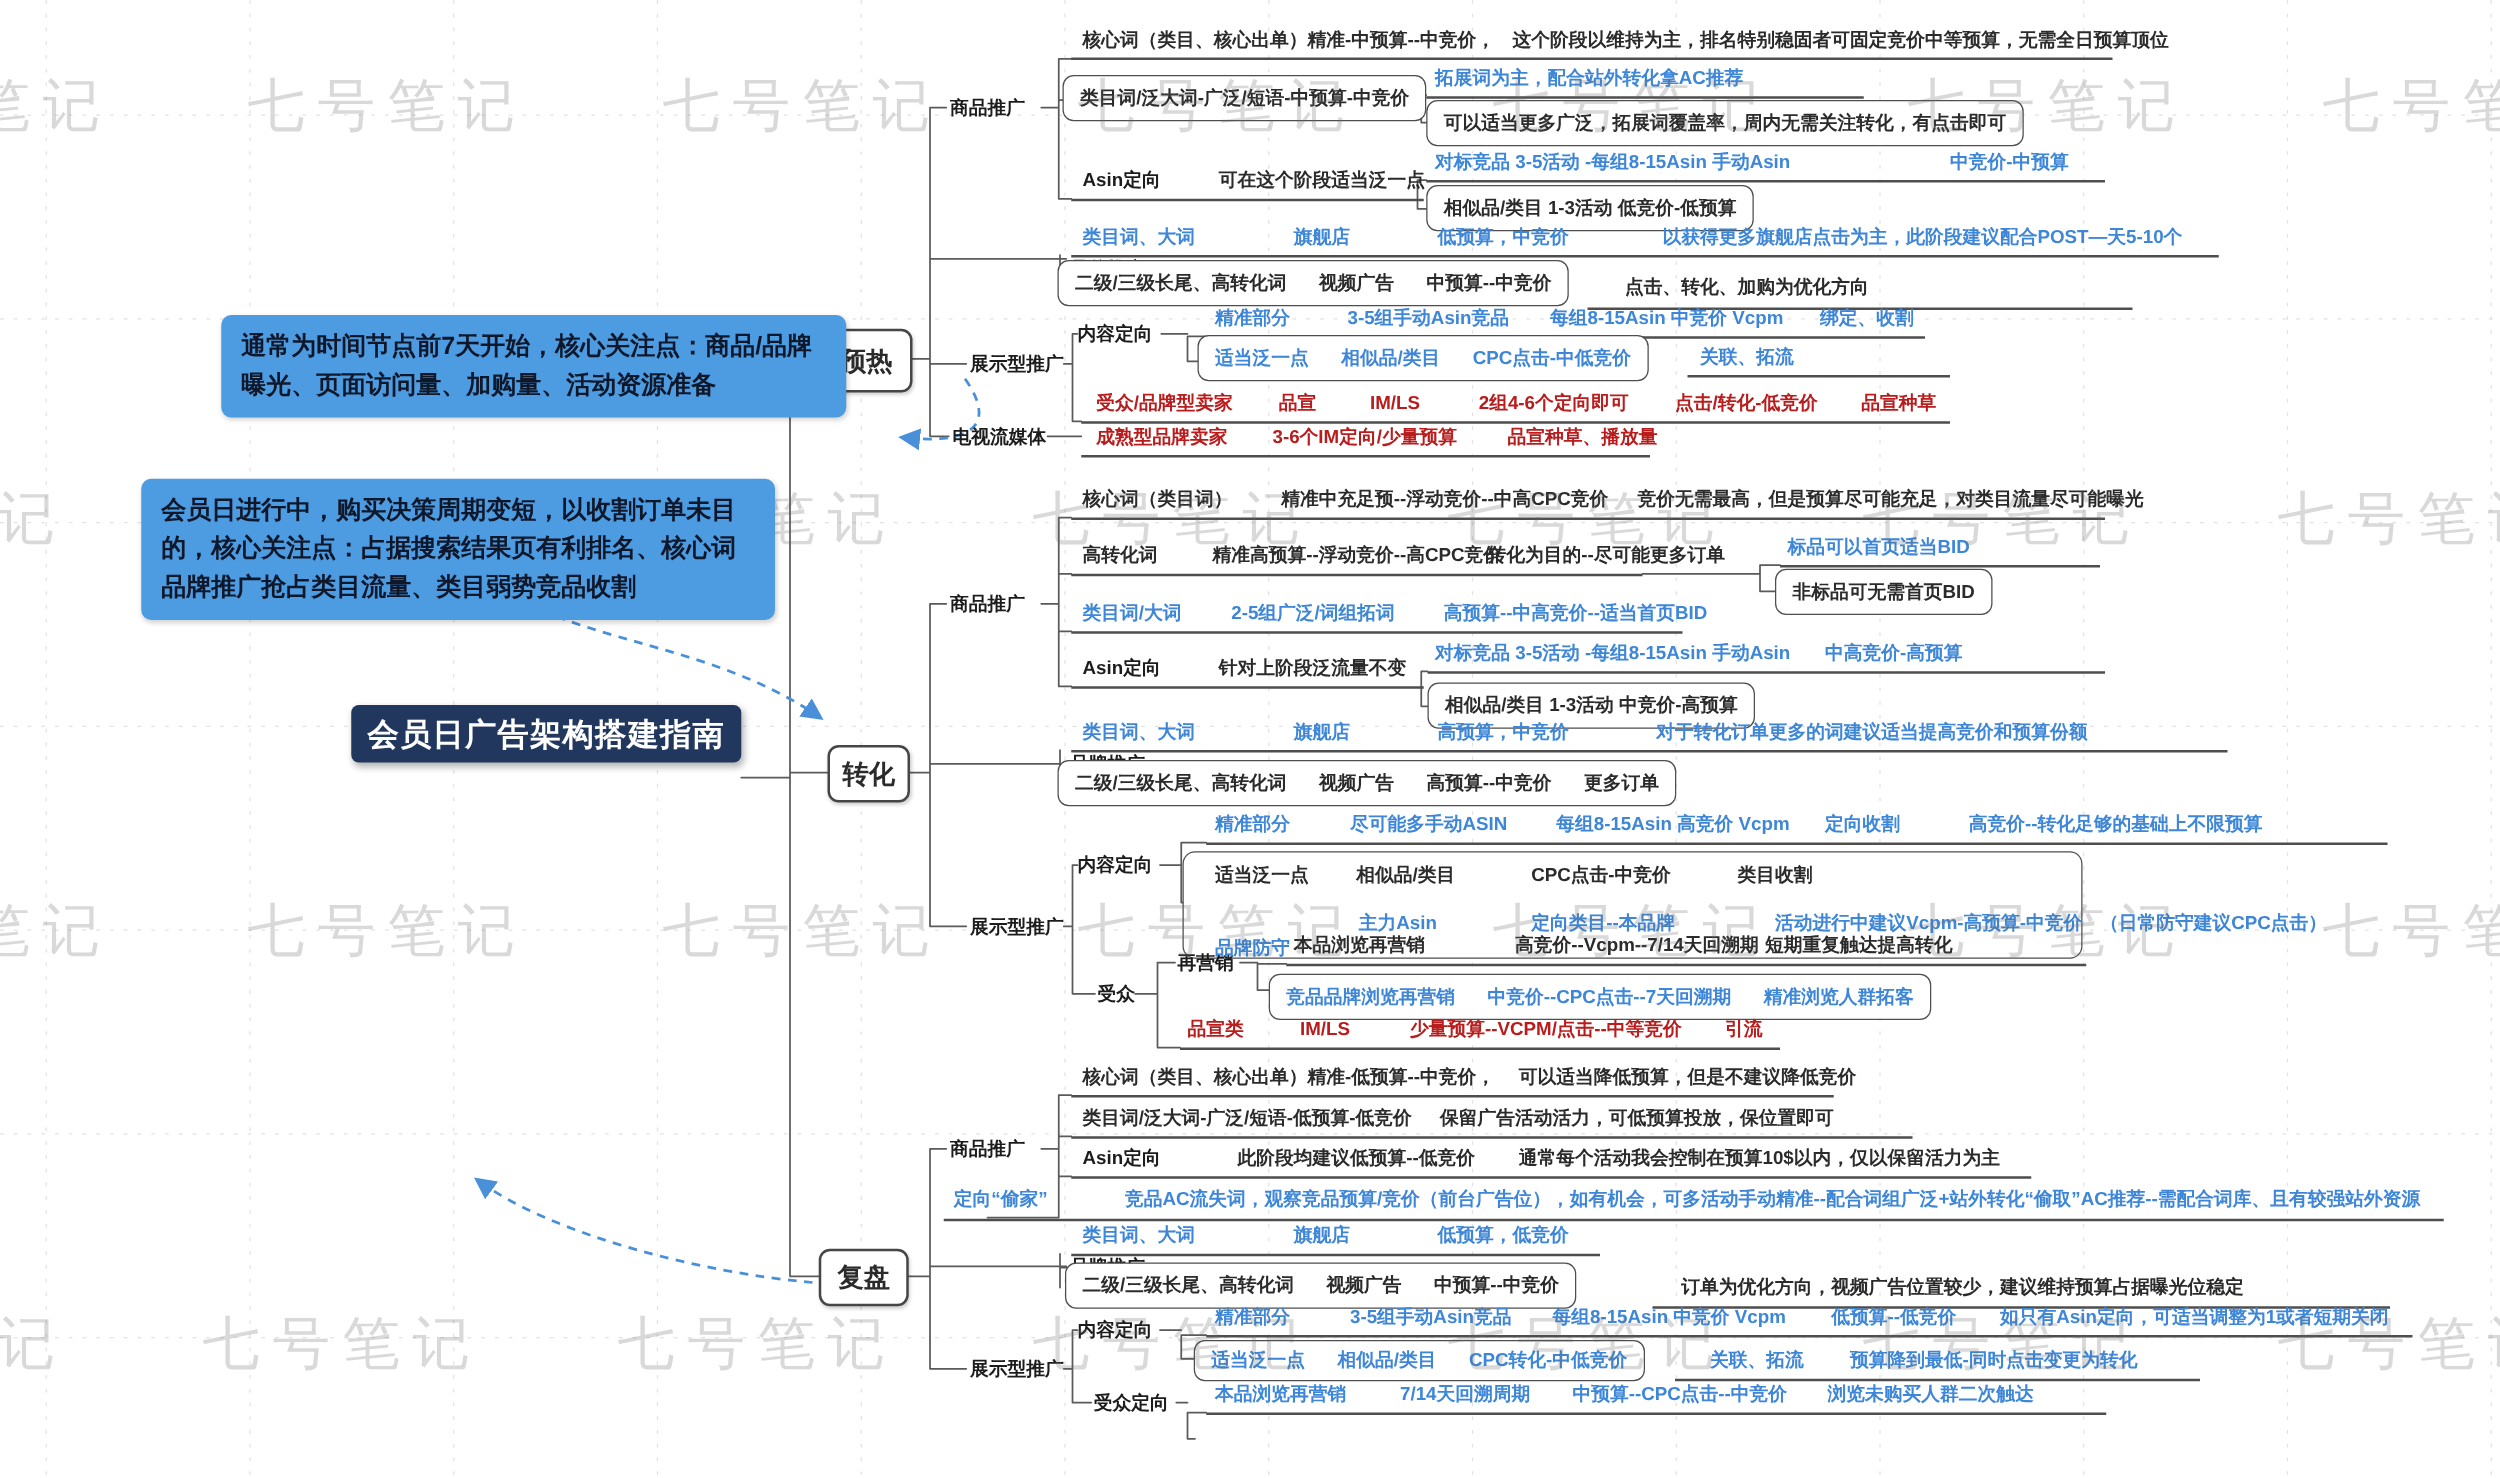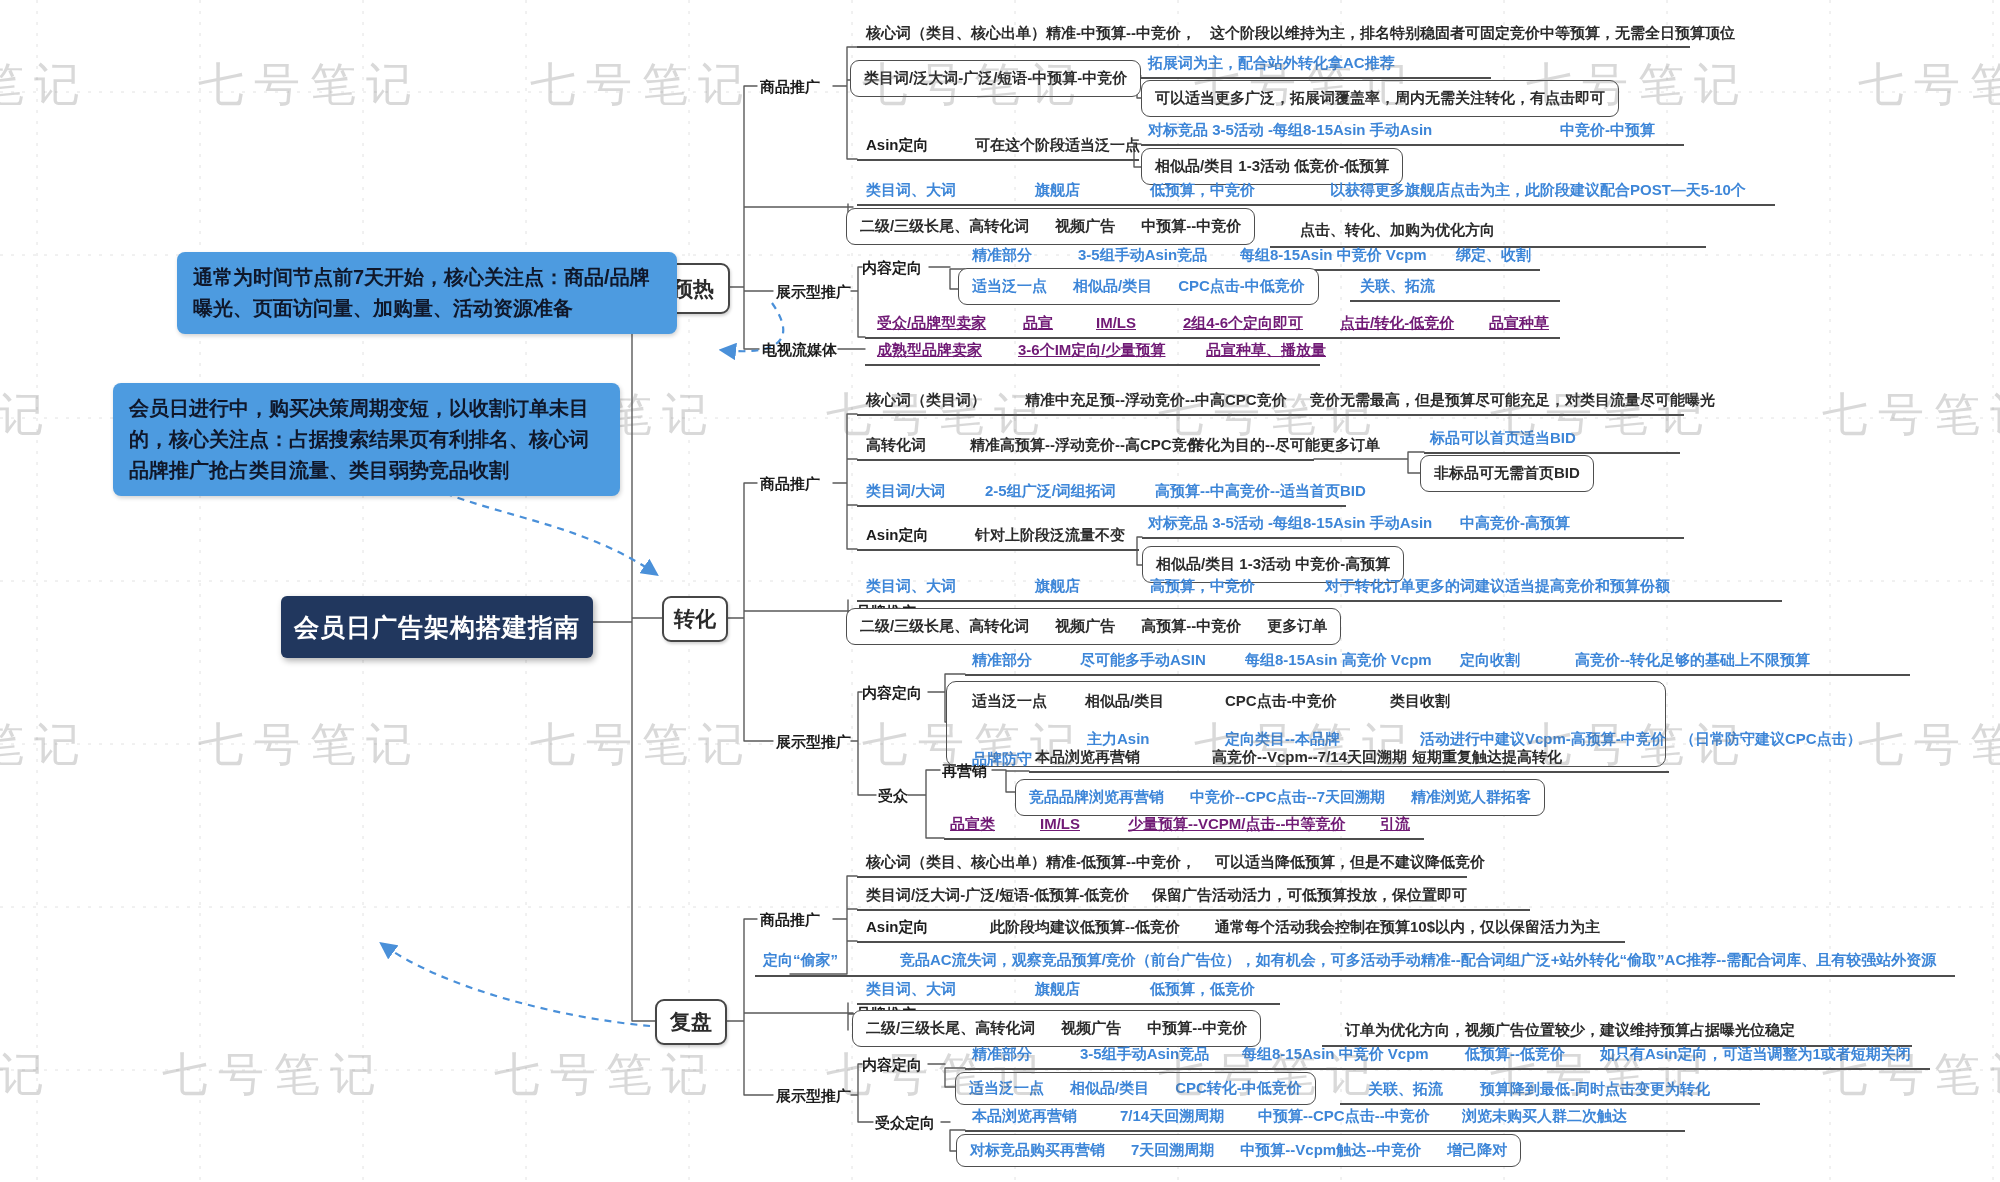--- a/index.html
+++ b/index.html
@@ -1,21 +1,21 @@
 <!DOCTYPE html>
 <html><head>
 <meta charset="utf-8">
 <style>
   html,body{margin:0;padding:0;background:#fff;font-family:"Liberation Sans","DejaVu Sans",sans-serif;}
   #canvas{position:relative;width:2000px;height:1182px;background:#ffffff;overflow:hidden;}
   svg.layer{position:absolute;left:0;top:0;z-index:1;}
   .wm{position:absolute;color:rgba(105,105,105,.25);font-size:46px;letter-spacing:10px;white-space:nowrap;z-index:6;font-weight:400;pointer-events:none;}
   .t{position:absolute;white-space:nowrap;font-size:15px;font-weight:600;color:#2b2b2b;line-height:1.25;z-index:4;}
   .blue{color:#3d86d8;}
-  .orange{color:#701a75;text-decoration:underline;}
+  .orange{color:#b91c1c;}
   .lbl{color:#1c1c1c;font-weight:700;}
   .ul{position:absolute;height:1.5px;background:#4e4e4e;z-index:3;}
   .box{position:absolute;display:inline-flex;align-items:center;gap:26px;padding:8px 13px;border:1.5px solid #4e4e4e;border-radius:9px;background:#fff;font-size:15px;font-weight:600;white-space:nowrap;color:#2b2b2b;z-index:4;}
   .frame{position:absolute;border:1.5px solid #4e4e4e;border-radius:10px;background:#fff;z-index:2;}
   .stage{position:absolute;display:flex;align-items:center;justify-content:center;border:2px solid #464646;border-radius:9px;background:#fff;font-size:21px;font-weight:700;color:#2b2b2b;box-shadow:1px 2px 3px rgba(0,0,0,.18);z-index:8;}
   .center-node{position:absolute;display:flex;align-items:center;justify-content:center;background:#21375e;color:#fff;font-size:25px;font-weight:700;border-radius:6px;box-shadow:2px 3px 6px rgba(0,0,0,.3);letter-spacing:1px;z-index:8;}
   .callout{position:absolute;background:#4d9be0;color:#0f172a;font-size:20px;font-weight:700;line-height:1.55;border-radius:8px;padding:10px 16px;box-sizing:border-box;box-shadow:1px 2px 4px rgba(0,0,0,.18);z-index:10;}
 </style>
 </head>
 <body>
@@ -92,21 +92,21 @@
       <span class="wm" style="left: 494px; top: 1044px;">七号笔记</span>
       <span class="wm" style="left: 826px; top: 1044px;">七号笔记</span>
       <span class="wm" style="left: 1158px; top: 1044px;">七号笔记</span>
       <span class="wm" style="left: 1490px; top: 1044px;">七号笔记</span>
       <span class="wm" style="left: 1822px; top: 1044px;">七号笔记</span>
     </div>
 
   <div class="callout" style="left:177px;top:252px;width:500px;">通常为时间节点前7天开始，核心关注点：商品/品牌曝光、页面访问量、加购量、活动资源准备</div>
   <div class="callout" style="left:113px;top:383px;width:507px;">会员日进行中，购买决策周期变短，以收割订单未目的，核心关注点：占据搜索结果页有利排名、核心词品牌推广抢占类目流量、类目弱势竞品收割</div>
 
-  <div class="center-node" style="left:281px;top:596px;width:312px;height:62px;">会员日广告架构搭建指南</div>
+  <div class="center-node" style="left:281px;top:564px;width:312px;height:46px;">会员日广告架构搭建指南</div>
   <div class="stage" style="left:656px;top:263px;width:70px;height:47px;">预热</div>
   <div class="stage" style="left:662px;top:596px;width:62px;height:42px;">转化</div>
   <div class="stage" style="left:655px;top:999px;width:68px;height:42px;">复盘</div>
 
   <span class="t lbl" style="left:760px;top:78px;">商品推广</span>
   <span class="t lbl" style="left:856px;top:207px;">品牌推广</span>
   <span class="t lbl" style="left:776px;top:283px;">展示型推广</span>
   <span class="t lbl" style="left:762px;top:341px;">电视流媒体</span>
   <span class="t lbl" style="left:862px;top:259px;">内容定向</span>
 
@@ -313,20 +313,14 @@
   <span class="t blue" style="left:1368px;top:1080px;">关联、拓流</span>
   <span class="t blue" style="left:1480px;top:1080px;">预算降到最低-同时点击变更为转化</span>
   <div class="ul" style="left:1340px;top:1103px;width:420px;"></div>
 
   <span class="t blue" style="left:972px;top:1107px;">本品浏览再营销</span>
   <span class="t blue" style="left:1120px;top:1107px;">7/14天回溯周期</span>
   <span class="t blue" style="left:1258px;top:1107px;">中预算--CPC点击--中竞价</span>
   <span class="t blue" style="left:1462px;top:1107px;">浏览未购买人群二次触达</span>
   <div class="ul" style="left:965px;top:1130px;width:720px;"></div>
 
-  <div class="box" style="left:956px;top:1134px;padding:6px 13px;">
-    <span class="blue">对标竞品购买再营销</span>
-    <span class="blue">7天回溯周期</span>
-    <span class="blue">中预算--Vcpm触达--中竞价</span>
-    <span class="blue">增己降对</span>
-  </div>
 
 </div>
 
 </body></html>

